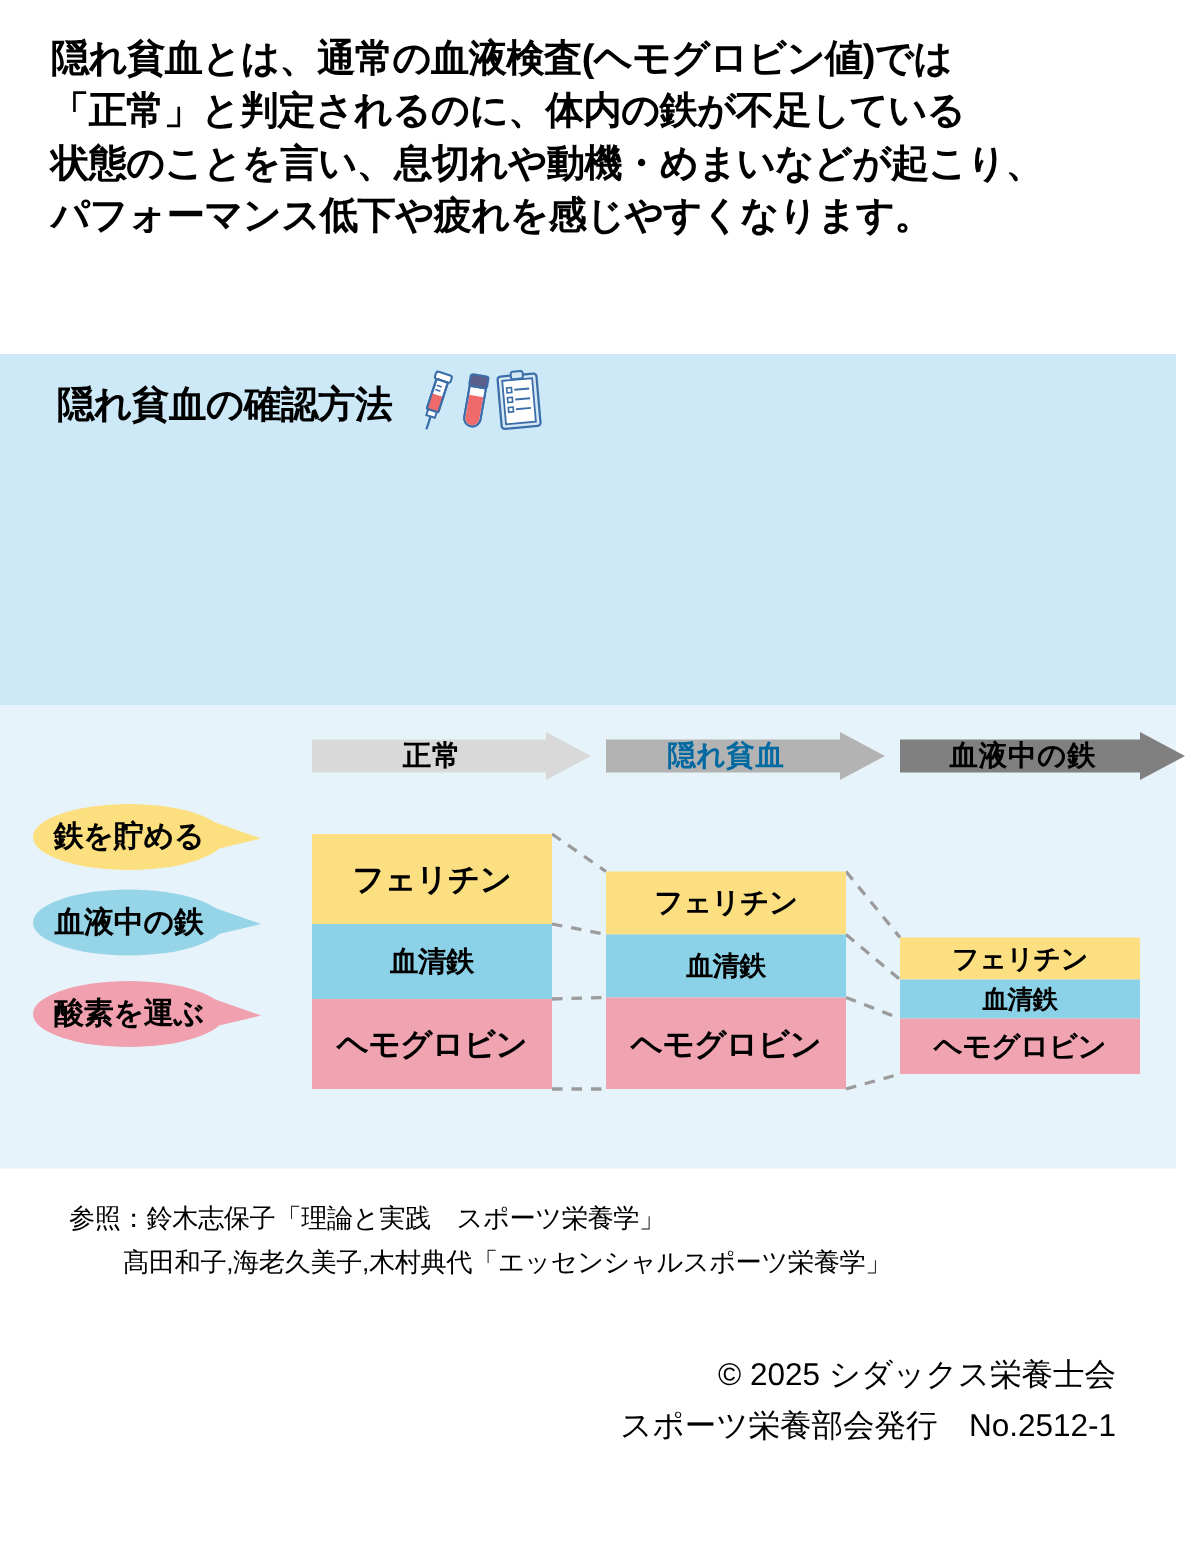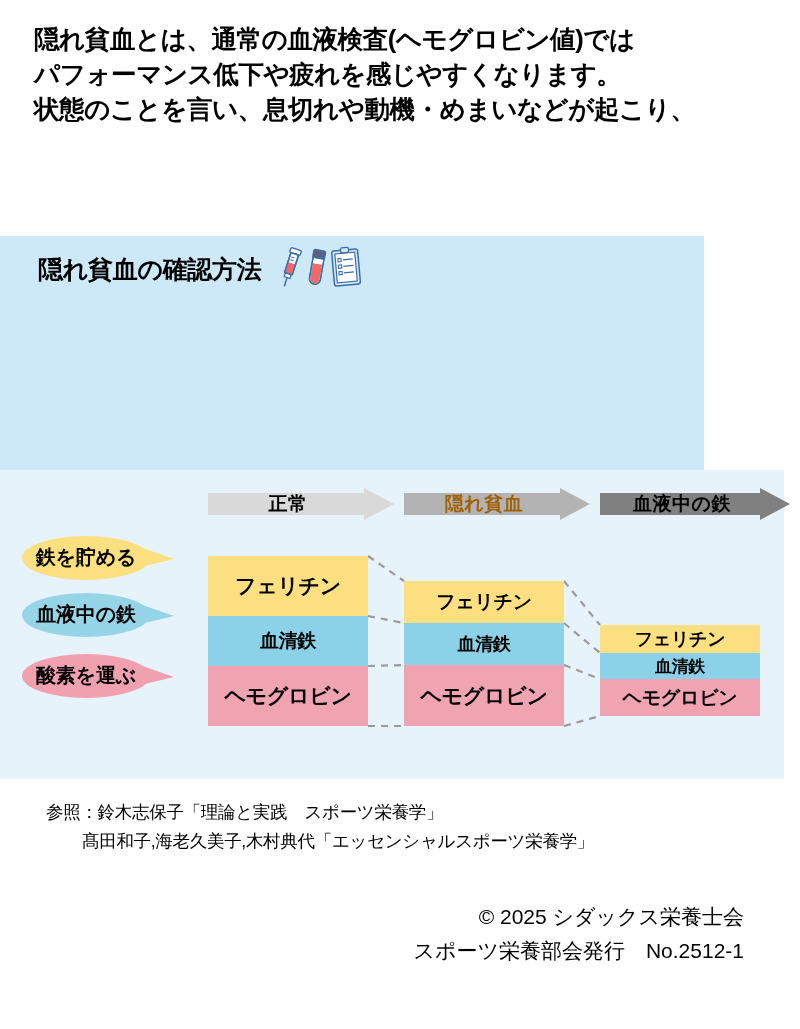--- a/index.html
+++ b/index.html
@@ -34,21 +34,21 @@
     white-space: nowrap;
     color: #000;
     margin-left: 20px;
   }
 
   
   #method-panel {
     position: absolute;
     left: 0;
     top: 236px;
-    width: 704px;
+    width: 784px;
     height: 234px;
     background: #cde9f8;
     box-sizing: border-box;
   }
   #method-head {
     position: absolute;
     left: 38px;
     top: 10px;
     display: flex;
     align-items: center;
@@ -196,22 +196,23 @@
     line-height: 34px;
     letter-spacing: 0px;
     white-space: nowrap;
   }
 </style>
 </head>
 <body>
 
 <div id="intro">
   <div class="line">隠れ貧血とは、通常の血液検査(ヘモグロビン値)では</div>
+  <div class="line">「正常」と判定されるのに、体内の鉄が不足している</div>
+  <div class="line">状態のことを言い、息切れや動機・めまいなどが起こり、</div>
   <div class="line">パフォーマンス低下や疲れを感じやすくなります。</div>
-  <div class="line">状態のことを言い、息切れや動機・めまいなどが起こり、</div>
 </div>
 
 <section id="method-panel">
   <div id="method-head">
     <span class="mh-text">隠れ貧血の確認方法</span>
     <span id="method-icons">
 
       <span>
         <svg width="30" height="42" viewBox="0 0 30 42">
           <g transform="rotate(18 15 21)">
@@ -273,21 +274,21 @@
       <div class="stage-arrow" style="left: 208px; top: 18px; width: 186px;">
         <svg class="arrow-body" viewBox="0 0 186 32" preserveAspectRatio="none">
           <path d="M0 5 L156 5 L156 0 L186 16 L156 32 L156 27 L0 27 Z" fill="#d9d9d9"></path>
         </svg>
         <span class="arrow-label" style="color: rgb(0, 0, 0);">正常</span>
       </div>
       <div class="stage-arrow" style="left: 404px; top: 18px; width: 186px;">
         <svg class="arrow-body" viewBox="0 0 186 32" preserveAspectRatio="none">
           <path d="M0 5 L156 5 L156 0 L186 16 L156 32 L156 27 L0 27 Z" fill="#b3b3b3"></path>
         </svg>
-        <span class="arrow-label" style="color: #a16207; font-family: Liberation Mono, monospace;">隠れ貧血</span>
+        <span class="arrow-label" style="color: #0369a1; font-family: Liberation Mono, monospace;">隠れ貧血</span>
       </div>
       <div class="stage-arrow" style="left: 600px; top: 18px; width: 190px;">
         <svg class="arrow-body" viewBox="0 0 190 32" preserveAspectRatio="none">
           <path d="M0 5 L160 5 L160 0 L190 16 L160 32 L160 27 L0 27 Z" fill="#808080"></path>
         </svg>
         <span class="arrow-label" style="color: rgb(0, 0, 0);">血液中の鉄</span>
       </div>
     </div>
   <div id="callout-group">
       <div class="callout" style="left: 22px; top: 67px;">

